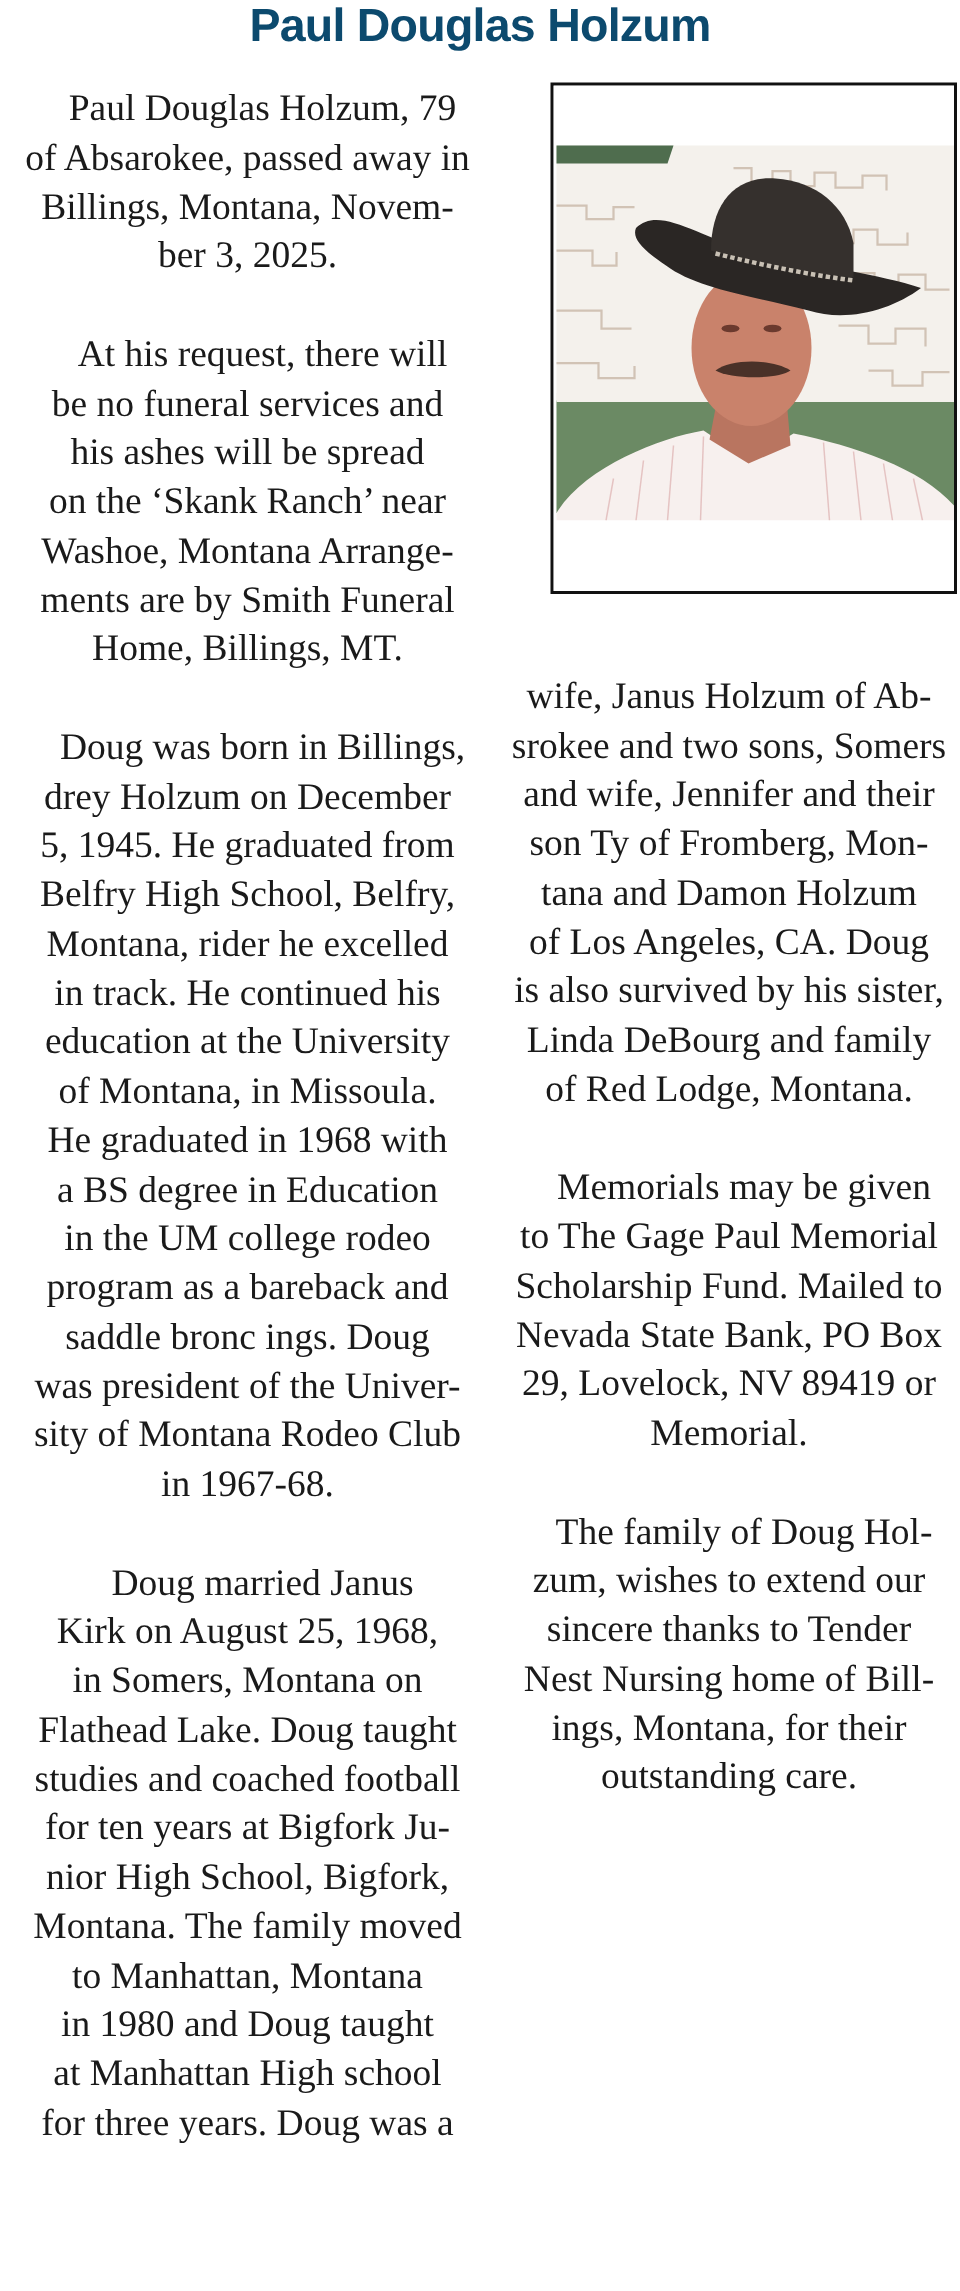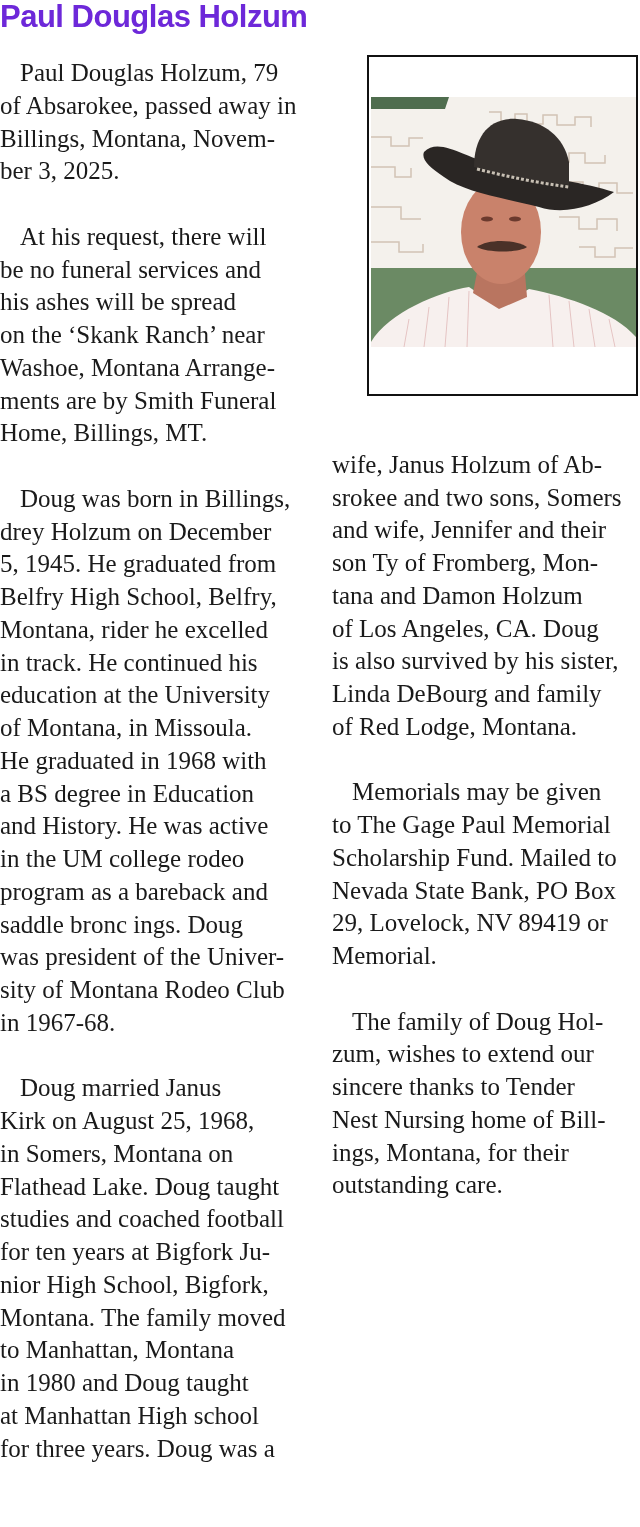--- a/index.html
+++ b/index.html
@@ -1,29 +1,29 @@
 <!DOCTYPE html>
 <html><head>
 <meta charset="utf-8">
 <style>
   html, body { margin: 0; padding: 0; background: #ffffff; }
   body { width: 640px; height: 1527px; overflow: hidden; position: relative; }
   .headline {
     position: absolute; left: 0; top: 0; width: 640px; height: 40px;
-    font-family: "Liberation Sans", sans-serif;
-    font-weight: bold; font-size: 31px; line-height: 34px; color: #6d28d9;
+    text-align: center; font-family: "Liberation Sans", sans-serif;
+    font-weight: bold; font-size: 31px; line-height: 34px; color: #0c4a6e;
     letter-spacing: -0.5px;
   }
   .col {
     position: absolute; font-family: "Liberation Serif", serif;
     font-size: 25px; line-height: 32.75px; color: #1a1a1a;
   }
   .col-left { left: 0; top: 57px; width: 330px; }
   .col-right { left: 332px; top: 416px; width: 308px; }
-  .para { margin: 0; }
+  .para { margin: 0; text-align: center; }
   .line { display: block; white-space: nowrap; height: 32.75px; }
   .line.indent { padding-left: 20px; }
   .gap { display: block; height: 32.75px; }
   .photo-frame {
     position: absolute; left: 367px; top: 55px; width: 267px; height: 337px;
     border: 2.5px solid #111; background: #ffffff; overflow: hidden;
   }
   .photo-frame svg { display: block; }
 </style>
 </head>
@@ -102,21 +102,20 @@
     <span class="line indent">Doug was born in Billings,</span>
     <span class="line">drey Holzum on December</span>
     <span class="line">5, 1945. He graduated from</span>
     <span class="line">Belfry High School, Belfry,</span>
     <span class="line">Montana, rider he excelled</span>
     <span class="line">in track.  He continued his</span>
     <span class="line">education at the University</span>
     <span class="line">of Montana, in Missoula.</span>
     <span class="line">He graduated in 1968 with</span>
     <span class="line">a BS degree in Education</span>
-    <span class="line">and History.  He was active</span>
     <span class="line">in the UM college rodeo</span>
     <span class="line">program as a bareback and</span>
     <span class="line">saddle bronc ings. Doug</span>
     <span class="line">was president of the Univer-</span>
     <span class="line">sity of Montana Rodeo Club</span>
     <span class="line">in 1967-68.</span>
   </div>
   <span class="gap"></span>
   <div class="para">
     <span class="line indent">Doug married Janus</span>

